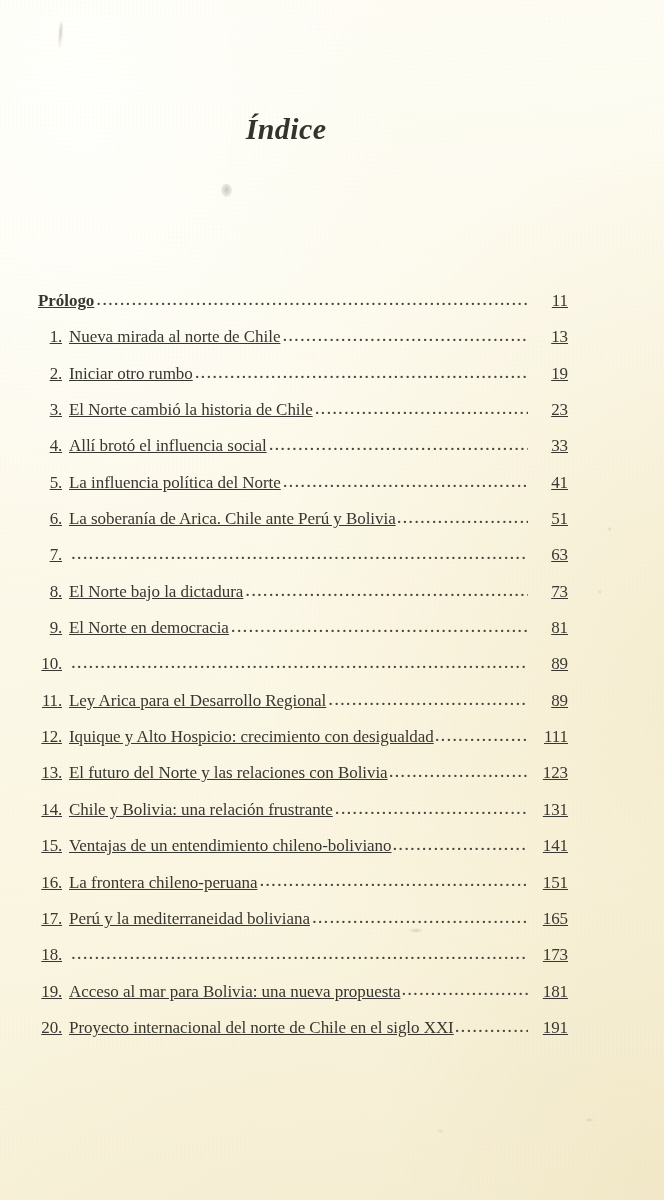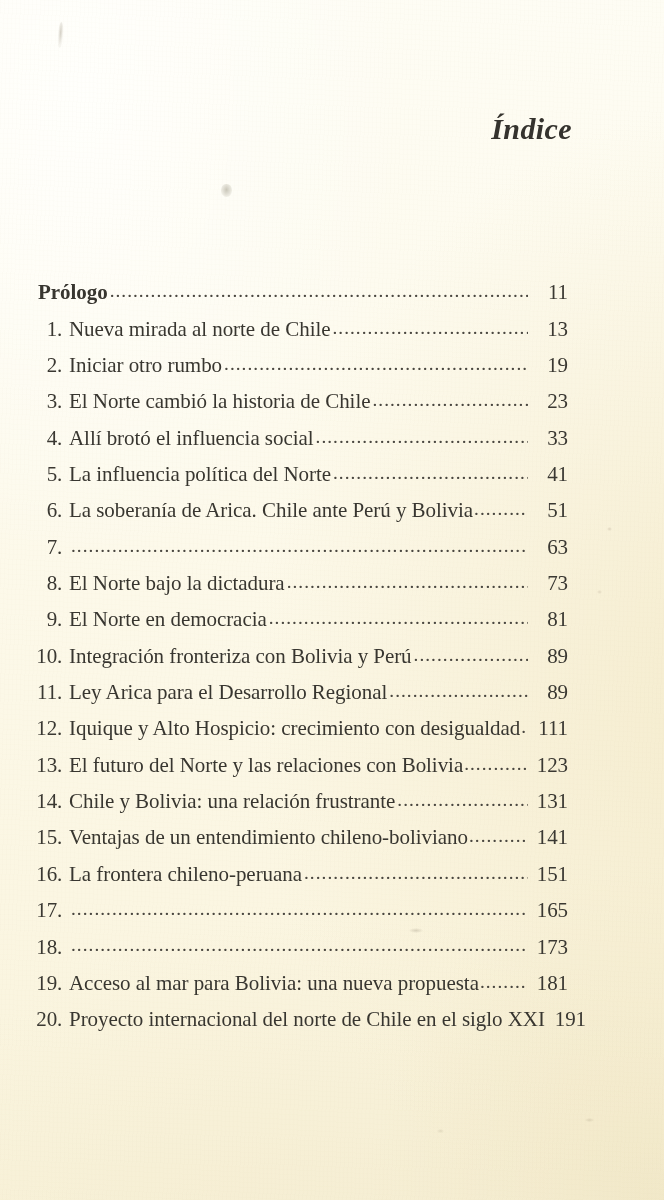--- a/index.html
+++ b/index.html
@@ -87,44 +87,45 @@
     width: 5px; height: 4px;
     background: radial-gradient(ellipse at 50% 50%, rgba(168,150,130,0.26) 0%, rgba(0,0,0,0) 80%);
   }
 
   
   .title {
     position: absolute;
     left: 0;
     top: 112px;
     width: 572px;
-    text-align: right;
+    text-align: center;
     font-family: "Liberation Serif", "DejaVu Serif", serif;
     font-style: italic;
     font-weight: bold;
     font-size: 30px;
     letter-spacing: 0.4px;
     color: #35332e;
   }
 
   
   .toc {
     position: absolute;
     left: 36px;
     top: 274px;
     width: 532px;
   }
 
   .toc-row {
     display: flex;
-    align-items: center;
+    align-items: flex-end;
     height: 36.35px;
-    font-size: 21px;
+    font-size: 17px;
     color: #383630;
     white-space: nowrap;
+    text-decoration: underline;
   }
 
   .toc-num {
     flex: 0 0 26px;
     text-align: right;
     padding-right: 7px;
     color: #3a3832;
     letter-spacing: -0.2px;
   }
   .toc-num::after { content: "."; }
@@ -243,21 +244,20 @@
         <span class="toc-page">73</span>
       </div>
       <div class="toc-row">
         <span class="toc-num">9</span>
         <span class="toc-label">El Norte en democracia</span>
         <span class="toc-leader"></span>
         <span class="toc-page">81</span>
       </div>
       <div class="toc-row">
         <span class="toc-num">10</span>
-        <span class="toc-label">Integración fronteriza con Bolivia y Perú</span>
         <span class="toc-leader"></span>
         <span class="toc-page">89</span>
       </div>
       <div class="toc-row">
         <span class="toc-num">11</span>
         <span class="toc-label">Ley Arica para el Desarrollo Regional</span>
         <span class="toc-leader"></span>
         <span class="toc-page">89</span>
       </div>
       <div class="toc-row tight">
@@ -285,20 +285,21 @@
         <span class="toc-page">141</span>
       </div>
       <div class="toc-row">
         <span class="toc-num">16</span>
         <span class="toc-label">La frontera chileno-peruana</span>
         <span class="toc-leader"></span>
         <span class="toc-page">151</span>
       </div>
       <div class="toc-row">
         <span class="toc-num">17</span>
+        <span class="toc-label">Perú y la mediterraneidad boliviana</span>
         <span class="toc-leader"></span>
         <span class="toc-page">165</span>
       </div>
       <div class="toc-row">
         <span class="toc-num">18</span>
         <span class="toc-leader"></span>
         <span class="toc-page">173</span>
       </div>
       <div class="toc-row tight">
         <span class="toc-num">19</span>

